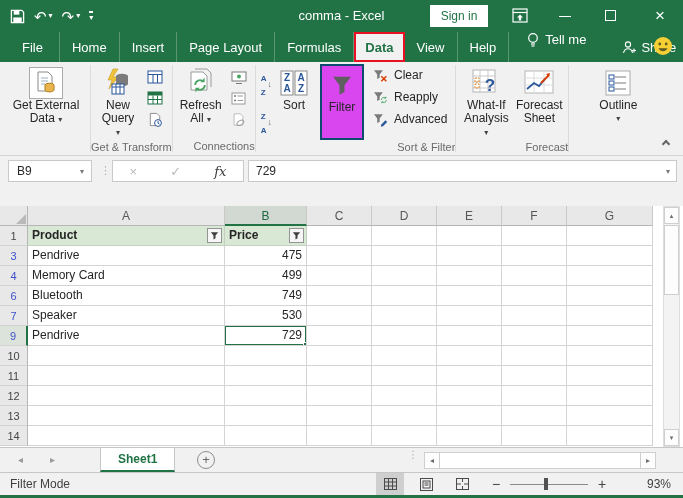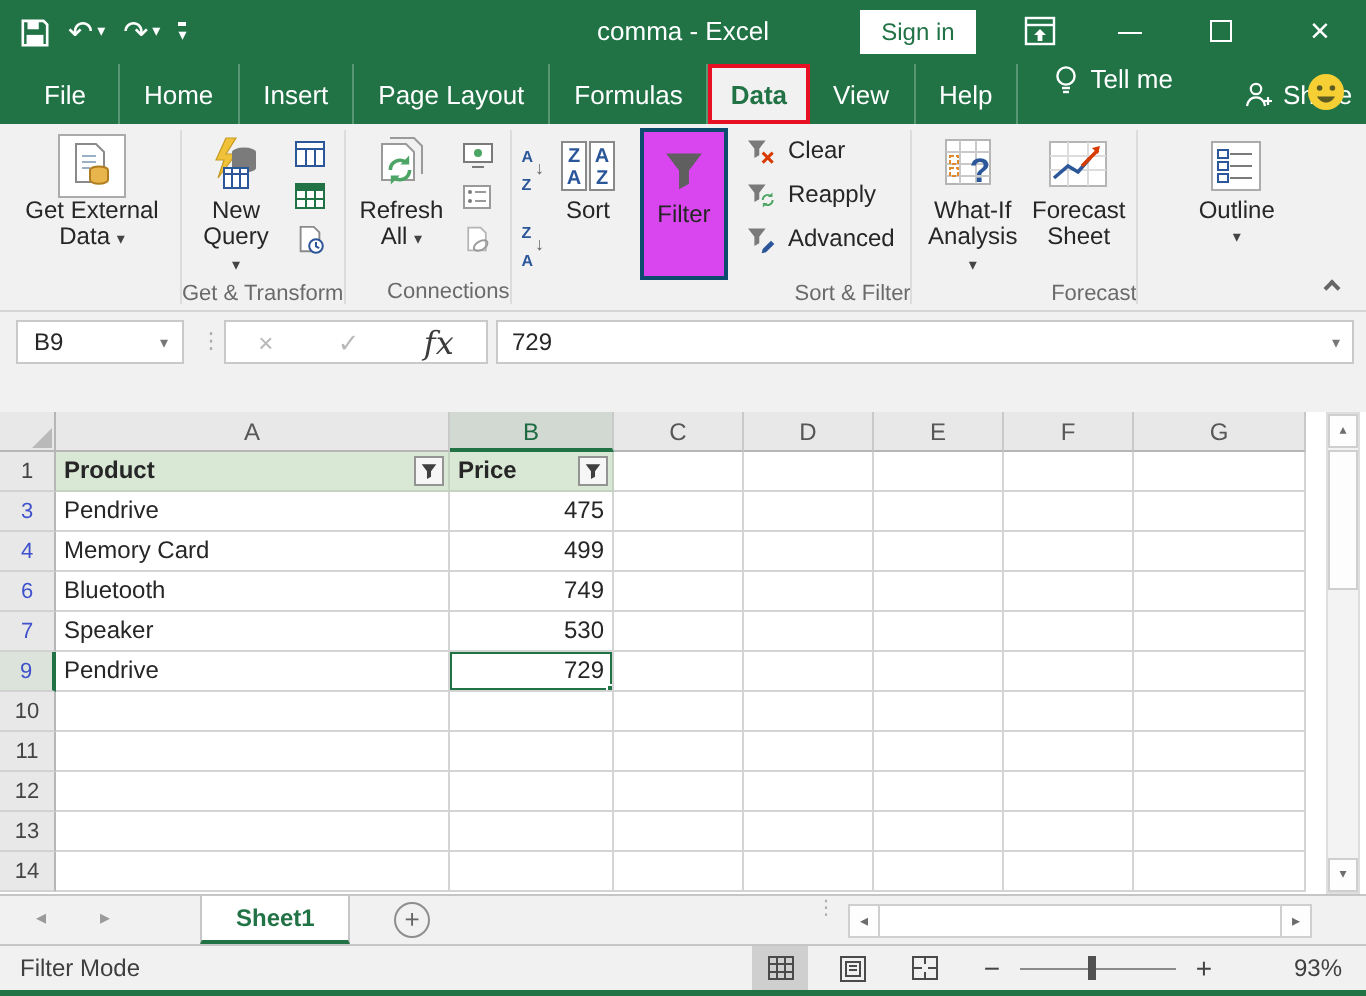--- a/index.html
+++ b/index.html
@@ -52,21 +52,21 @@
   .collapse-chevron i{position:absolute;left:1px;top:3px;width:6px;height:6px;border-left:2px solid #666;border-top:2px solid #666;transform:rotate(45deg)}
 
   
   .fbar{height:50px;background:#f1f1f1;position:relative}
   .namebox{position:absolute;left:8px;top:4px;width:84px;height:22px;background:#fff;border:1px solid #c9c9c9;display:flex;align-items:center}
   .namebox .nb-text{flex:1;padding-left:8px;font-size:12px;color:#262626}
   .namebox .nb-caret{width:18px;text-align:center;color:#777;font-size:8px}
   .fdots{position:absolute;left:100px;top:8px;color:#ababab;font-size:11px;letter-spacing:-1px}
   .fbtns{position:absolute;left:112px;top:4px;width:132px;height:22px;background:#fff;border:1px solid #c9c9c9;display:flex;align-items:center;justify-content:space-around}
   .fbtns .dis{color:#b9b9b9;font-size:13px}
-  .fx{font-family:"DejaVu Serif",serif;font-style:italic;font-size:16px;color:#3c3c3c}
+  .fx{font-family:"DejaVu Serif",serif;font-style:italic;font-size:13px;color:#3c3c3c}
   .finput{position:absolute;left:248px;top:4px;right:6px;height:22px;background:#fff;border:1px solid #c9c9c9;display:flex;align-items:center}
   .finput .fval{flex:1;padding-left:7px;font-size:12px;color:#262626}
   .finput .f-caret{width:16px;text-align:center;color:#777;font-size:8px}
 
   
   .grid{height:241px;position:relative;background:#fff}
   .chrow{display:flex;height:20px}
   .corner{width:28px;background:#e8e8e8;border-right:1px solid #b6b6b6;border-bottom:1px solid #b6b6b6;position:relative}
   .corner i{position:absolute;right:1px;bottom:1px;width:0;height:0;border-left:10px solid transparent;border-bottom:10px solid #b9b9b9}
   .ch{background:#e8e8e8;border-right:1px solid #c9c9c9;border-bottom:1px solid #b6b6b6;text-align:center;line-height:20px;font-size:12px;color:#575757}

